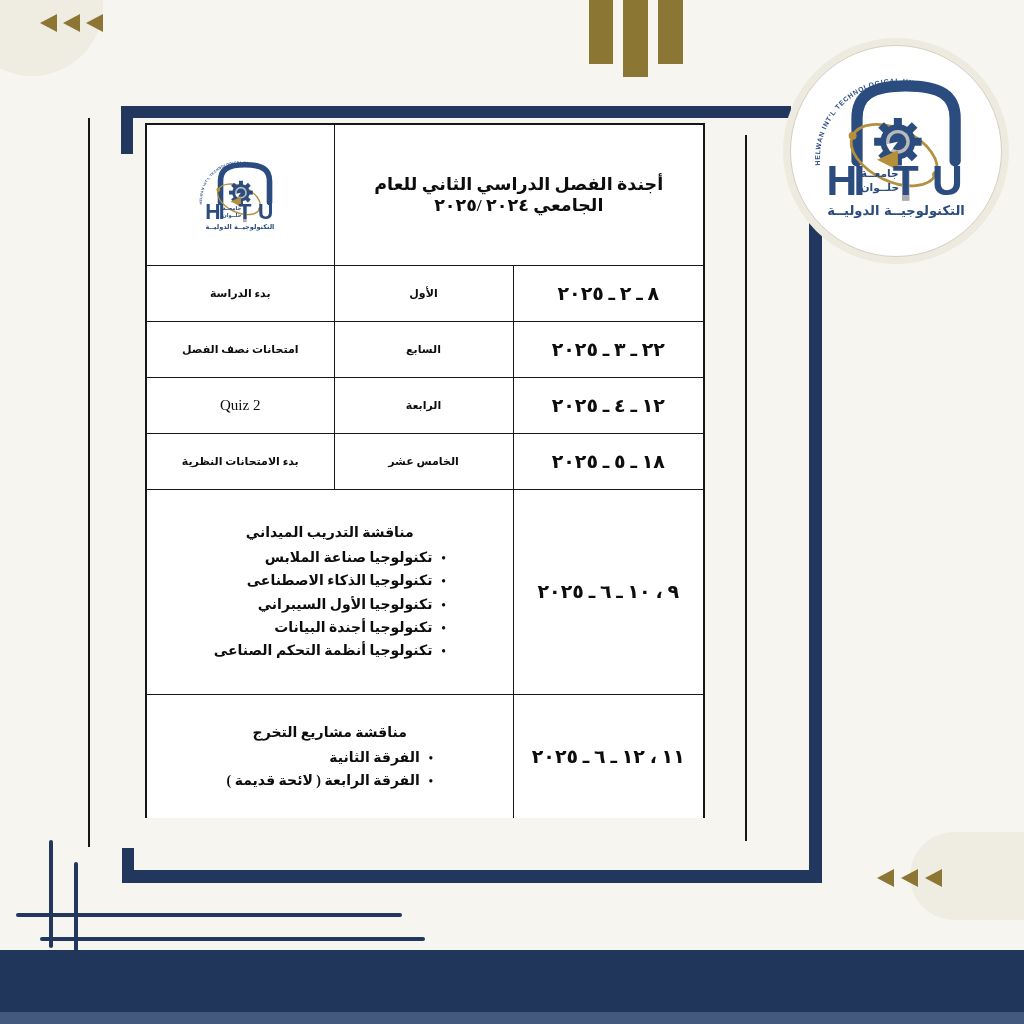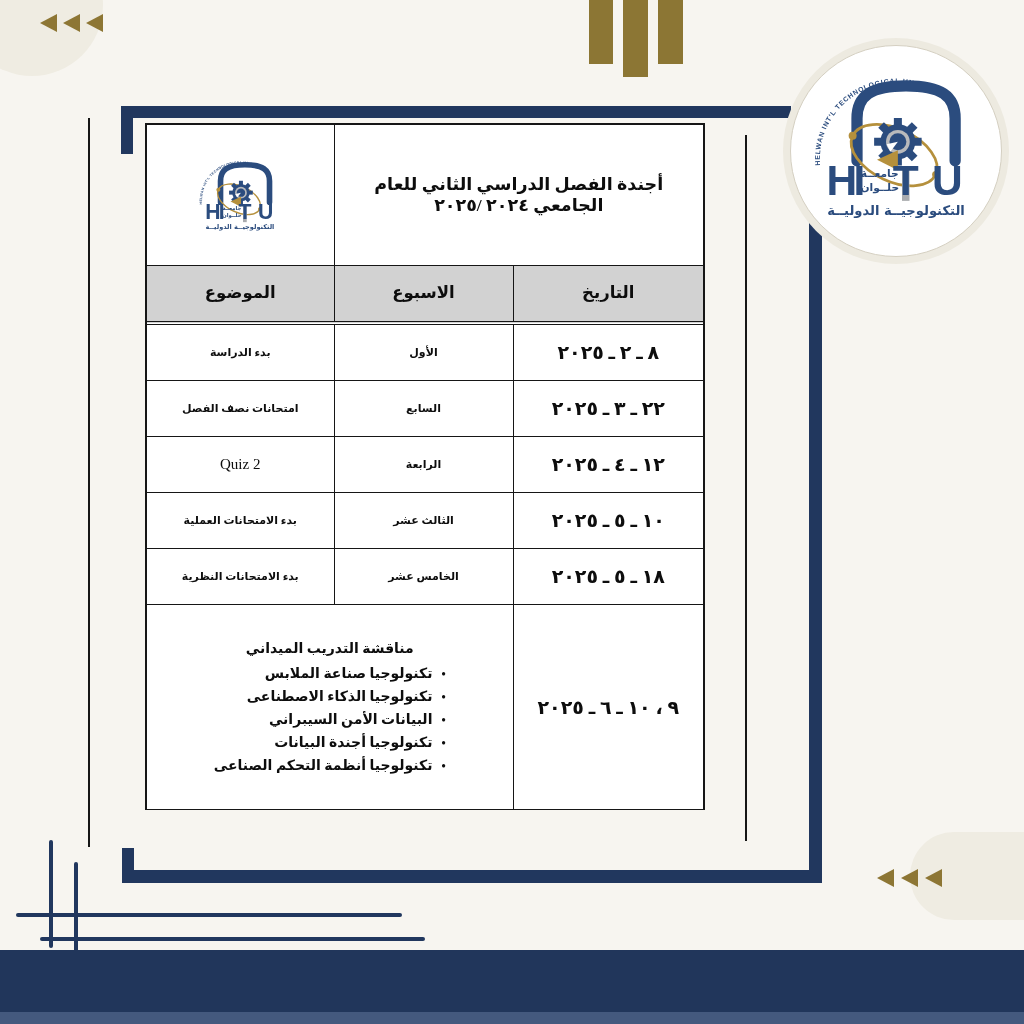--- a/index.html
+++ b/index.html
@@ -125,66 +125,66 @@
                 <text x="67" y="87" font-size="8.5">جامعــة</text>
                 <text x="67" y="98" font-size="8.5">حلــوان</text>
                 <text x="80" y="117" font-size="10.5">التكنولوجيــة الدوليــة</text>
               </g>
             </svg>
           </div>
         </td>
         <td colspan="2" class="title-cell">أجندة الفصل الدراسي الثاني للعام الجامعي ٢٠٢٤ /٢٠٢٥</td>
       </tr>
 
-      <tr style="height:58px;">
-        <td class="hdr">الموضوع</td>
-        <td class="hdr">الاسبوع</td>
-        <td class="hdr">التاريخ</td>
-      </tr>
 
       <tr style="height:37px;">
         <td class="ar">بدء الدراسة</td>
         <td class="ar">الأول</td>
         <td class="date">٨ ـ ٢ ـ ٢٠٢٥</td>
       </tr>
       <tr style="height:35px;margin-top:39px;">
         <td class="ar">امتحانات نصف الفصل</td>
         <td class="ar">السابع</td>
         <td class="date">٢٢ ـ ٣ ـ ٢٠٢٥</td>
       </tr>
       <tr style="height:32px;">
         <td class="latin">Quiz 2</td>
         <td class="ar">الرابعة</td>
         <td class="date">١٢ ـ ٤ ـ ٢٠٢٥</td>
-      </tr>
-      <tr style="height:33px;">
-        <td class="ar">بدء الامتحانات العملية</td>
-        <td class="ar">الثالث عشر</td>
-        <td class="date">١٠ ـ ٥ ـ ٢٠٢٥</td>
       </tr>
       <tr style="height:32px;margin-top:23px;">
         <td class="ar">بدء الامتحانات النظرية</td>
         <td class="ar">الخامس عشر</td>
         <td class="date">١٨ ـ ٥ ـ ٢٠٢٥</td>
       </tr>
 
       <tr style="height:205px;">
         <td colspan="2">
           <div class="merged-block">
             <div class="merged-head">مناقشة التدريب الميداني</div>
             <div><span class="dot">•</span><span>تكنولوجيا صناعة الملابس</span></div>
             <div><span class="dot">•</span><span>تكنولوجيا الذكاء الاصطناعى</span></div>
-            <div><span class="dot">•</span><span>البيانات الأمن السيبراني</span></div>
+            <div><span class="dot">•</span><span>تكنولوجيا الأول السيبراني</span></div>
             <div><span class="dot">•</span><span>تكنولوجيا أجندة البيانات</span></div>
             <div><span class="dot">•</span><span>تكنولوجيا أنظمة التحكم الصناعى</span></div>
           </div>
         </td>
         <td class="date">٩ ، ١٠ ـ ٦ ـ ٢٠٢٥</td>
       </tr>
 
+      <tr style="height:124px;" class="lastrow">
+        <td colspan="2">
+          <div class="merged-block">
+            <div class="merged-head">مناقشة مشاريع التخرج</div>
+            <div><span class="dot">•</span><span>الفرقة الثانية</span></div>
+            <div><span class="dot">•</span><span>الفرقة الرابعة ( لائحة قديمة )</span></div>
+          </div>
+        </td>
+        <td class="date">١١ ، ١٢ ـ ٦ ـ ٢٠٢٥</td>
+      </tr>
     </tbody>
       </table>
   </div>
 
   <div class="badge">
     <svg width="200" height="157" viewBox="0 0 160 125">
       <path id="arcB" d="M 20,84 A 61 61 0 1 1 140,84" fill="none"></path>
       <text font-family="Liberation Sans,sans-serif" font-size="5.5" font-weight="bold" fill="#2b4c7e" letter-spacing="0.6">
         <textPath href="#arcB" startOffset="3%">HELWAN INT'L TECHNOLOGICAL UNIVERSITY</textPath>
       </text>

